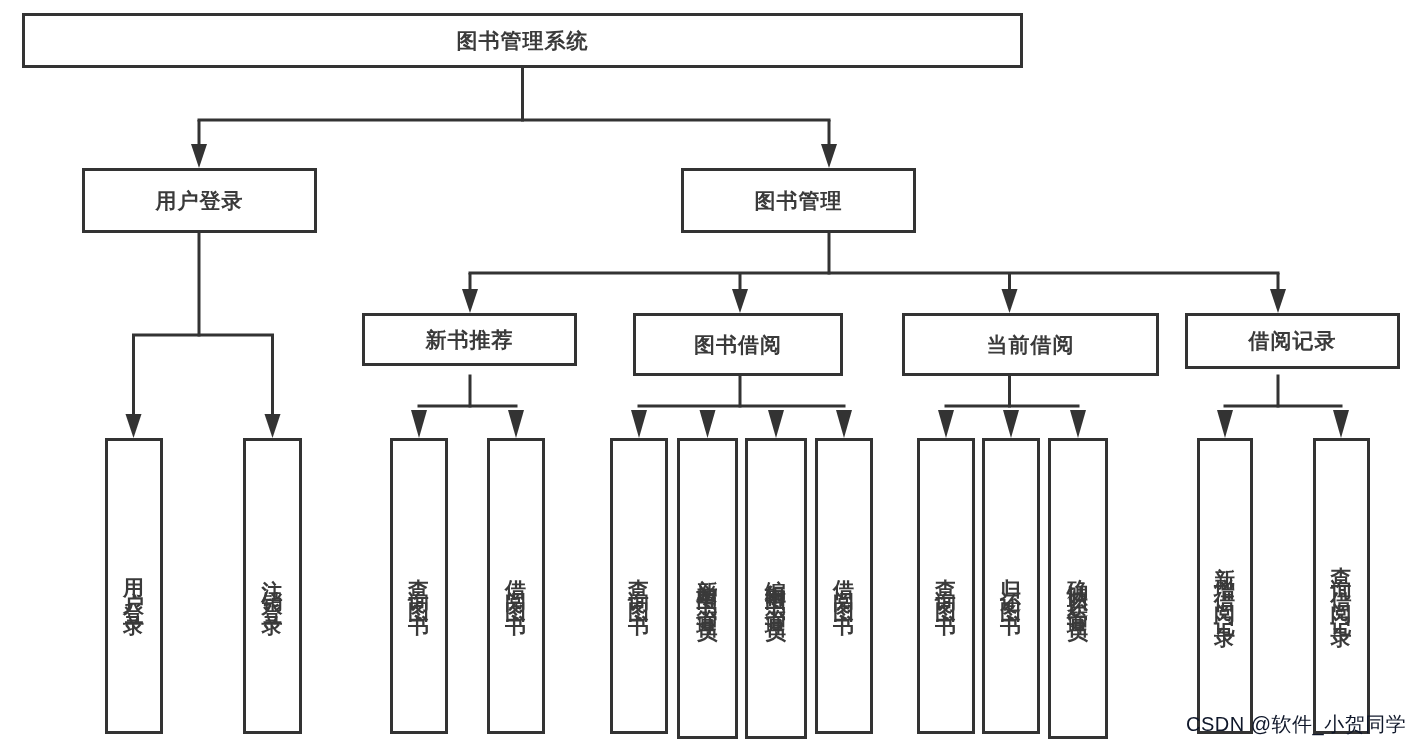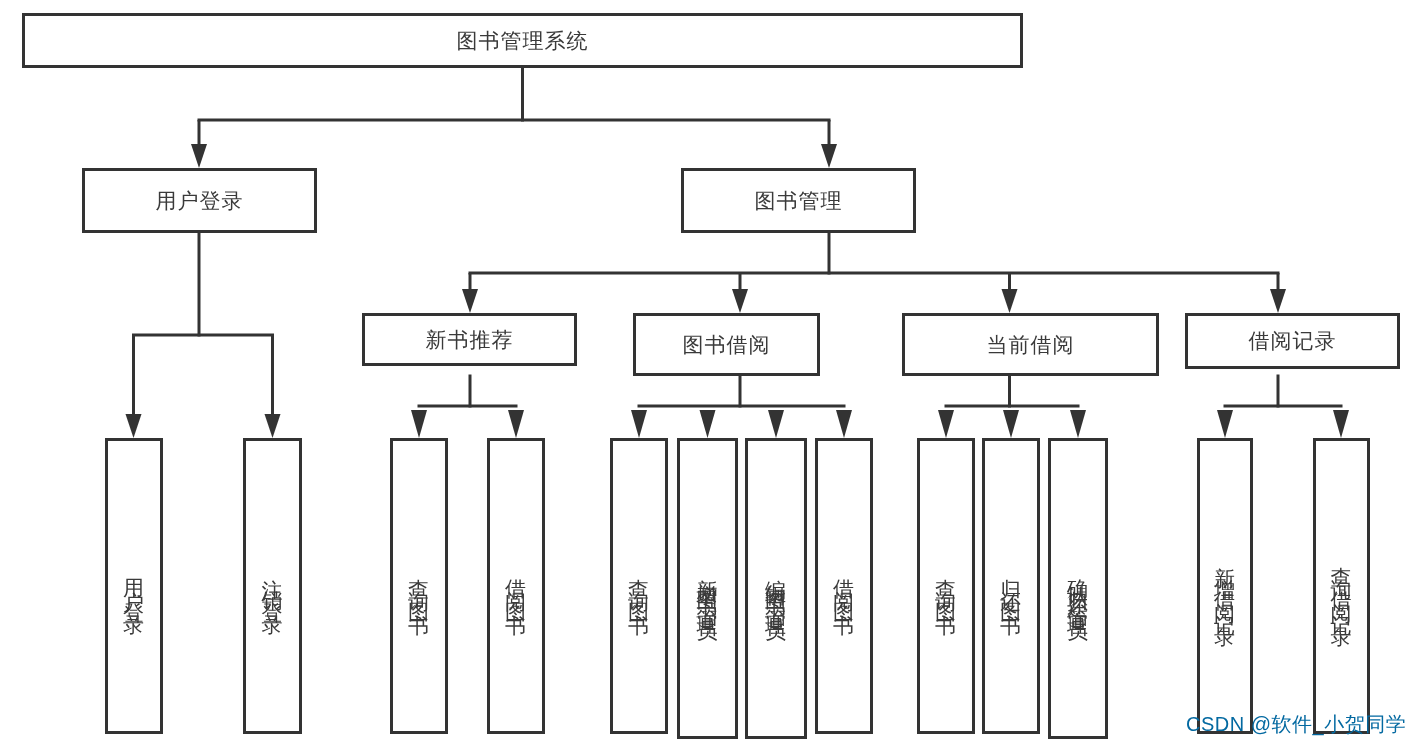--- a/index.html
+++ b/index.html
@@ -14,35 +14,36 @@
   .box{
     position:absolute;
     box-sizing:border-box;
     border:3px solid #333333;
     background:#ffffff;
     color:#3a3a3a;
     display:flex;align-items:center;justify-content:center;
     font-size:21px;
     z-index:2;
     text-align:center;
+    font-weight:bold;
   }
   .h{letter-spacing:1px;}
   .v{
     writing-mode:vertical-rl;
     text-orientation:mixed;
     letter-spacing:12px;
     line-height:1;
   }
   .v.long{letter-spacing:6px;}
   #watermark{
     position:absolute;
     left:1186px;top:711px;
     z-index:3;
     font-size:20px;
-    color:#0369a1;
+    color:#0f172a;
     letter-spacing:0.5px;
     white-space:nowrap;
   }
 </style>
 </head>
 <body>
 
 <div id="stage">
 
   <svg id="wires" width="1405" height="747" viewBox="0 0 1405 747" stroke="#333333" stroke-width="3" fill="#333333" stroke-linecap="square">
@@ -95,21 +96,21 @@
     <polygon points="1217,410 1233,410 1225,438" stroke="none"></polygon>
     <polygon points="1333,410 1349,410 1341,438" stroke="none"></polygon>
   </svg>
 
   <div class="box h" style="left:22px;top:13px;width:1001px;height:55px;">图书管理系统</div>
 
   <div class="box h" style="left:82px;top:168px;width:235px;height:65px;">用户登录</div>
   <div class="box h" style="left:681px;top:168px;width:235px;height:65px;">图书管理</div>
 
   <div class="box h" style="left:362px;top:313px;width:215px;height:53px;">新书推荐</div>
-  <div class="box h" style="left:633px;top:313px;width:187px;height:63px;">图书借阅</div>
+  <div class="box h" style="left:633px;top:313px;width:210px;height:63px;">图书借阅</div>
   <div class="box h" style="left:902px;top:313px;width:257px;height:63px;">当前借阅</div>
   <div class="box h" style="left:1171px;top:313px;width:215px;height:56px;margin-left:14px;">借阅记录</div>
 
   <div class="box v" style="left:105px;top:438px;width:58px;height:296px;">用户登录</div>
   <div class="box v" style="left:243px;top:438px;width:59px;height:296px;">注销登录</div>
 
   <div class="box v" style="left:390px;top:438px;width:58px;height:296px;">查询图书</div>
   <div class="box v" style="left:487px;top:438px;width:58px;height:296px;">借阅图书</div>
 
   <div class="box v" style="left:610px;top:438px;width:58px;height:296px;">查询图书</div>

